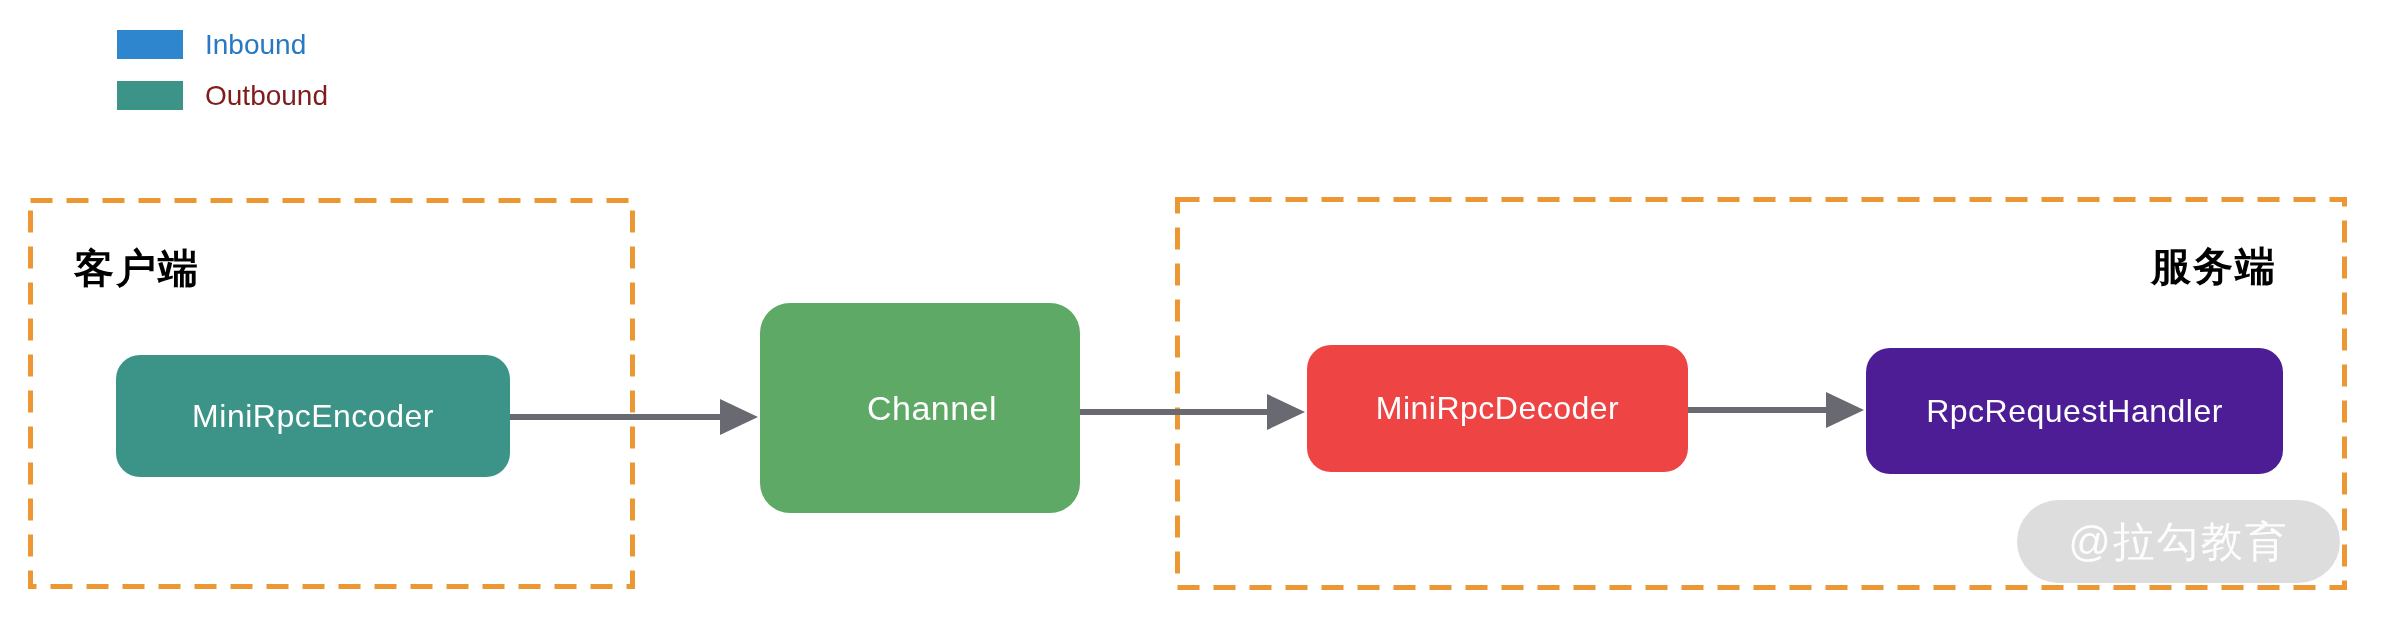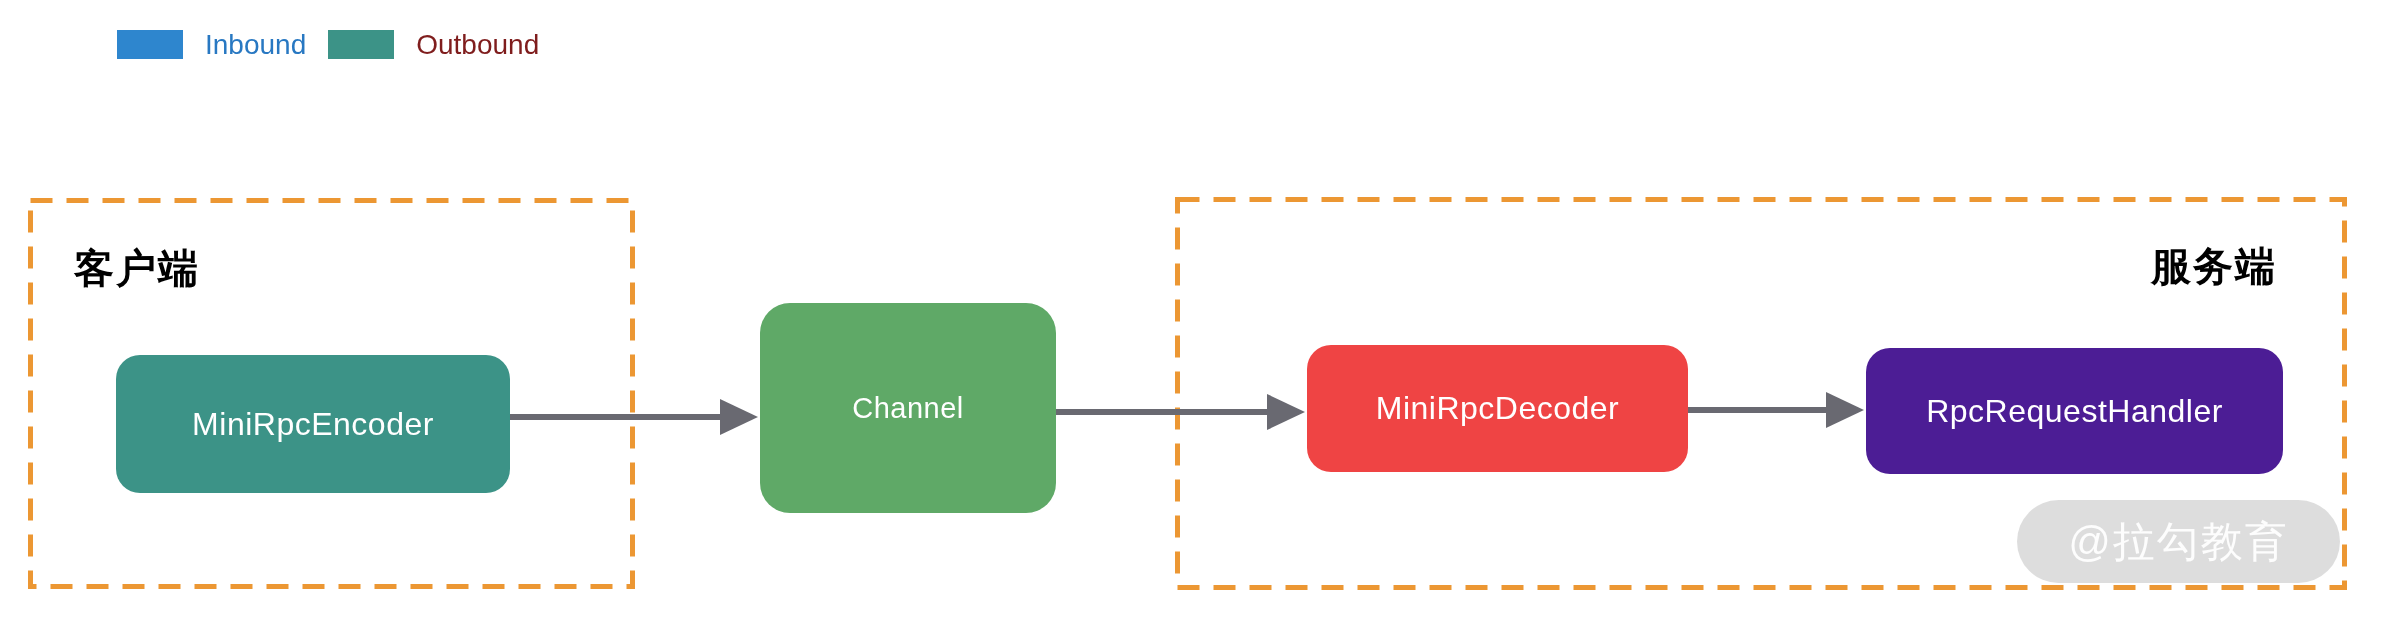--- a/index.html
+++ b/index.html
@@ -4,42 +4,42 @@
 <style>
   html,body{margin:0;padding:0;background:#ffffff;}
   .canvas{
     position:relative;
     width:2386px;height:624px;
     background:#ffffff;
     font-family:"Liberation Sans","DejaVu Sans",sans-serif;
     overflow:hidden;
   }
   
-  .legend{position:absolute;left:117px;top:30px;display:flex;flex-direction:row;gap:22px;}
+  .legend{position:absolute;left:117px;top:30px;display:flex;flex-direction:column;gap:22px;}
   .legend-row{display:flex;align-items:center;gap:22px;}
   .legend-swatch{width:66px;height:29px;flex:0 0 auto;}
   .legend-label{font-size:28px;font-weight:500;line-height:1;}
   
   .layer{position:absolute;left:0;top:0;width:2386px;height:624px;}
   
   .group-label{
     position:absolute;
     font-size:40px;font-weight:700;color:#000000;letter-spacing:2px;
     line-height:1;
   }
   .group-label.client{left:74px;top:248px;}
   .group-label.server{right:109px;top:246px;}
   
   .node{
     position:absolute;display:flex;align-items:center;justify-content:center;
     color:#ffffff;border-radius:24px;
     font-size:32px;font-weight:500;letter-spacing:0.5px;
   }
-  .node.encoder{left:116px;top:355px;width:394px;height:138px;}
-  .node.channel{left:760px;top:303px;width:296px;height:210px;border-radius:30px;font-size:29px;}
+  .node.encoder{left:116px;top:355px;width:394px;height:122px;}
+  .node.channel{left:760px;top:303px;width:296px;height:210px;border-radius:30px;font-size:34px;padding-left:24px;}
   .node.decoder{left:1307px;top:345px;width:381px;height:127px;}
   .node.handler{left:1866px;top:348px;width:417px;height:126px;}
   
   .watermark{
     position:absolute;left:2017px;top:500px;width:323px;height:83px;
     background:rgba(0,0,0,0.135);
     border-radius:42px;
     display:flex;align-items:center;justify-content:center;
     color:rgba(255,255,255,0.92);
     font-size:42px;letter-spacing:2px;

